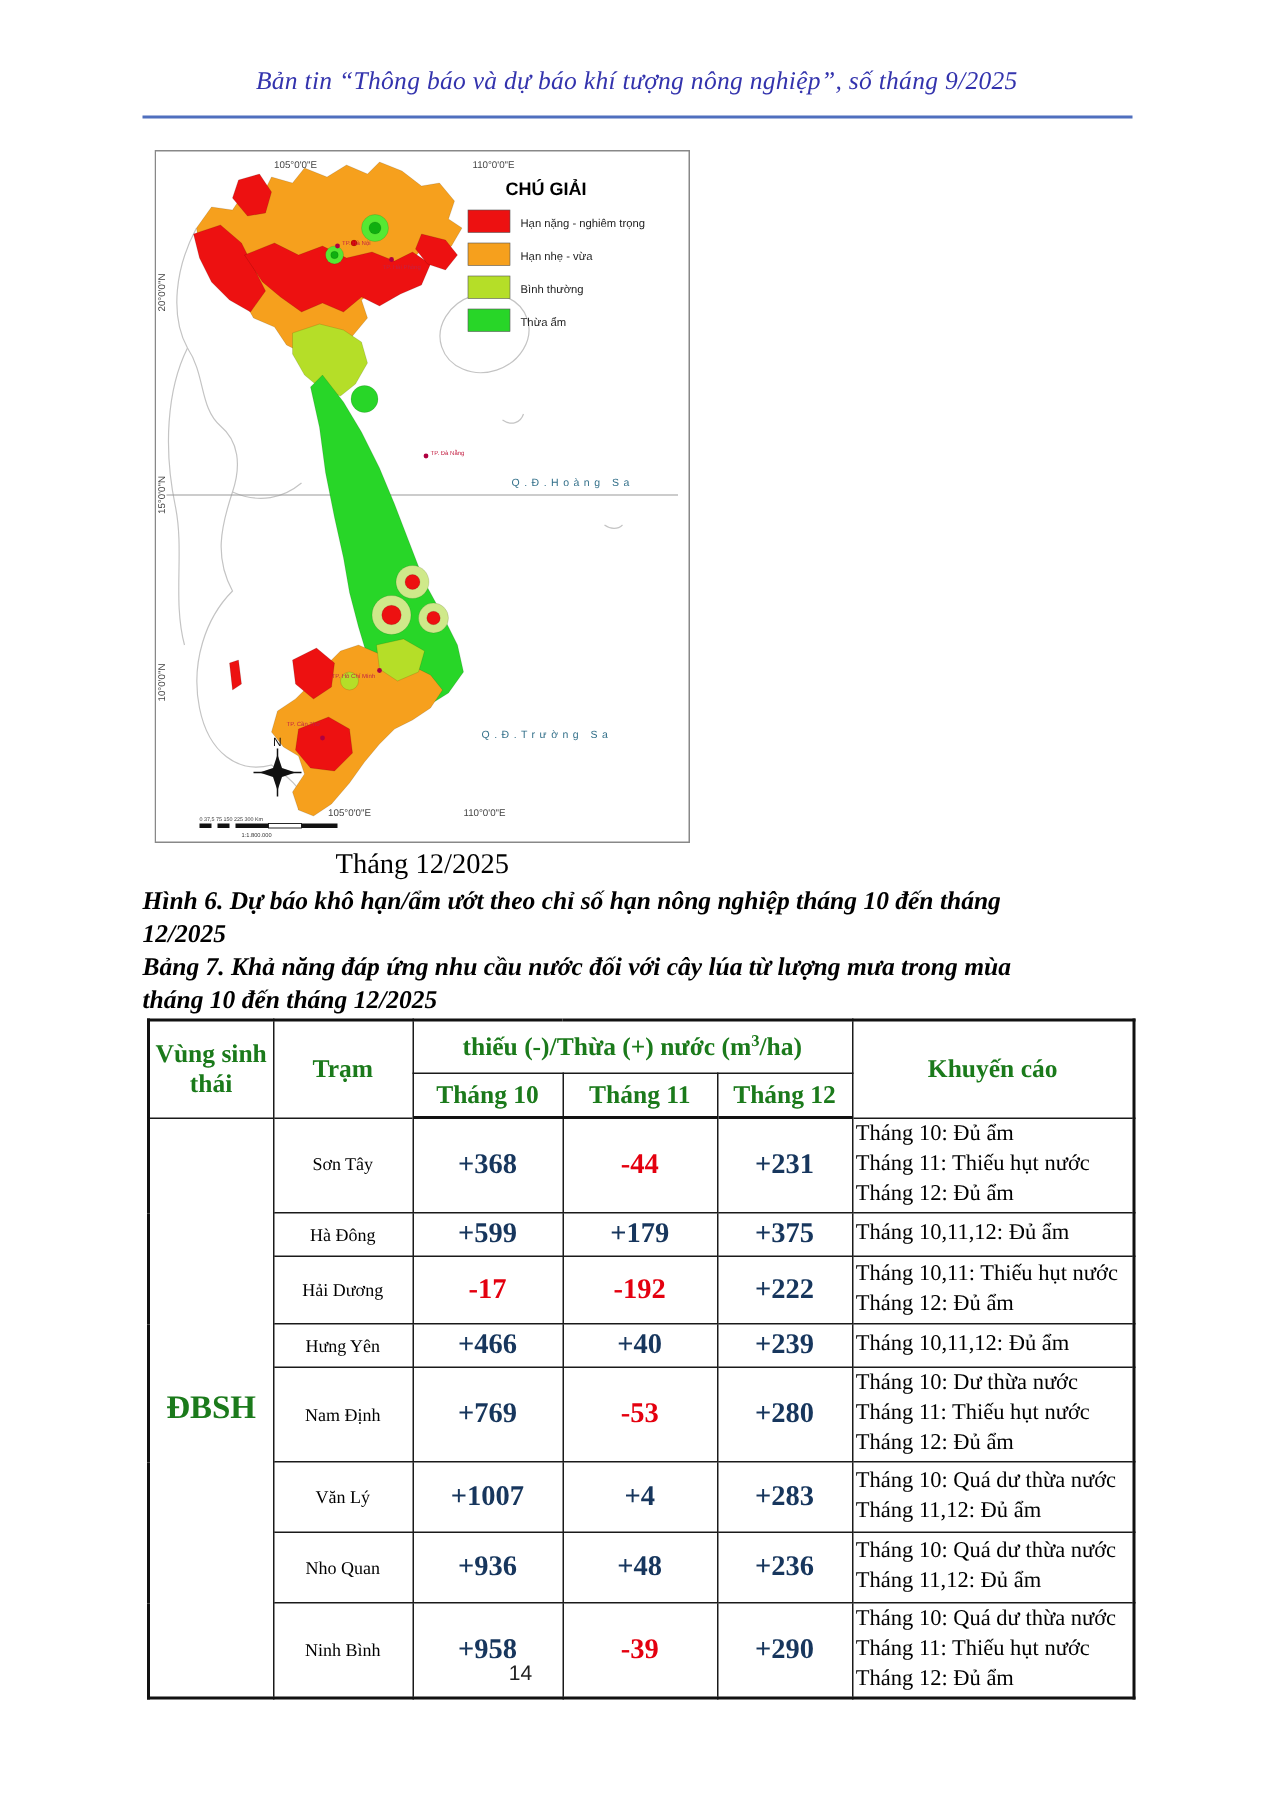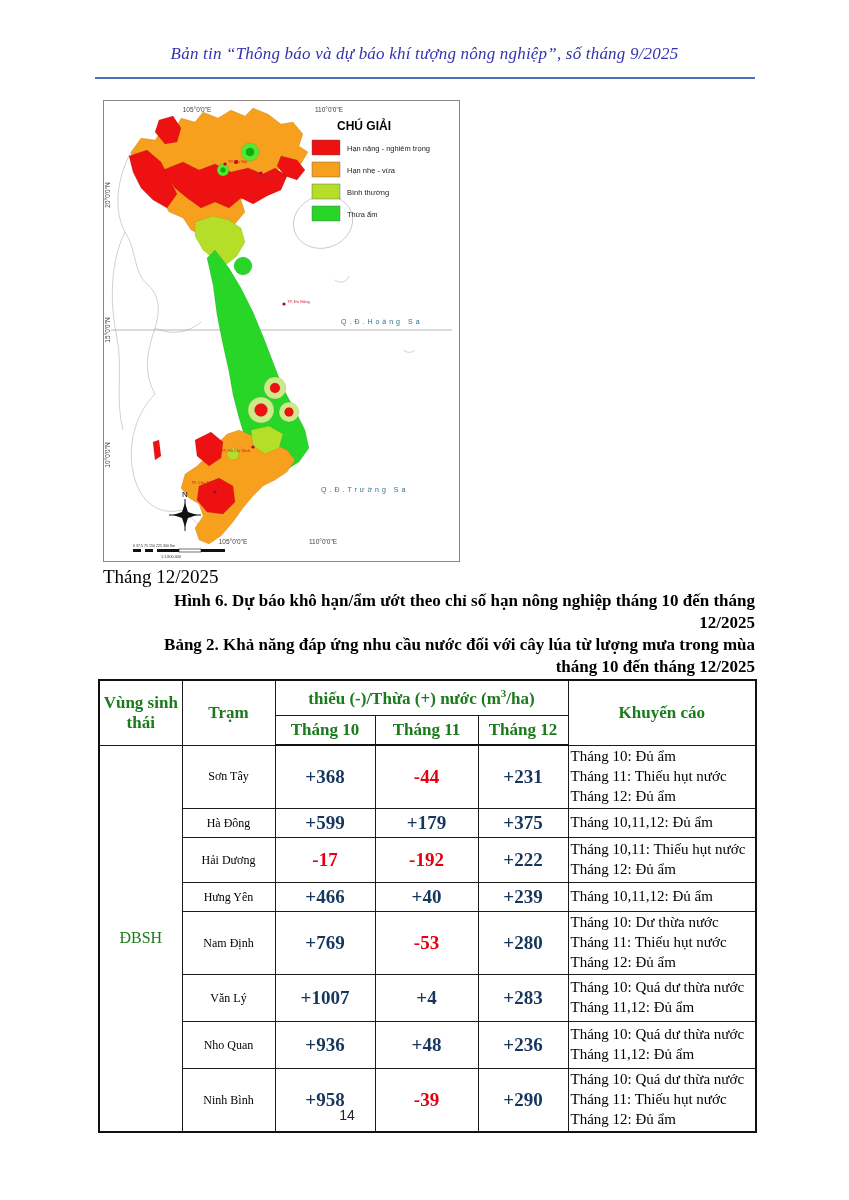--- a/index.html
+++ b/index.html
@@ -11,36 +11,36 @@
     position:absolute;top:44px;left:0;width:849px;text-align:center;
     font-style:italic;font-size:17px;color:#3333ad;letter-spacing:.2px;
   }
   .doc-rule{
     position:absolute;top:77px;left:95px;width:660px;height:0;
     border-top:2px solid #4f6fbe;
   }
   .map-wrap{position:absolute;top:100px;left:103px;width:357px;height:462px;}
   svg text{font-family:"Liberation Sans",sans-serif;}
   .map-caption{
-    position:absolute;top:566px;left:103px;width:357px;text-align:left;
+    position:absolute;top:566px;left:103px;width:357px;text-align:center;
     font-size:19px;
   }
-  .caption{position:absolute;left:95px;width:660px;text-align:right;font-weight:bold;font-size:17px;line-height:1.27;}
+  .caption{position:absolute;left:95px;width:660px;text-align:left;font-weight:bold;font-size:17px;line-height:1.27;font-style:italic;}
   .fig-caption{top:590px;}
   .tbl-caption{top:634px;}
   table.water{
     position:absolute;top:679px;left:98px;border-collapse:collapse;
     width:657px;table-layout:fixed;
   }
   table.water th,table.water td{border:1px solid #1a1a1a;padding:1px 2px;}
   table.water{border:2px solid #111;}
   table.water thead th{color:#1b7a1b;font-weight:bold;font-size:17px;text-align:center;}
   tr.subhead th{border-bottom:2px solid #111;height:26px;margin-left:28px;}
   th.grp{height:32px;}
-  td.region{color:#1b7a1b;font-weight:normal;font-size:16px;text-align:center;}
+  td.region{color:#1b7a1b;font-weight:bold;font-size:22px;text-align:center;}
   td.station{font-size:12px;text-align:center;}
   td.val{font-size:19px;font-weight:bold;text-align:center;color:#17365d;}
   td.val.neg{color:#e4000f;}
   td.advice{font-size:15px;line-height:1.32;text-align:left;padding-left:4px;vertical-align:middle;}
   sup{font-size:11px;}
   .r1 td{height:60px;margin-top:42px;} .r2 td{height:26px;} .r3 td{height:42px;} .r4 td{height:26px;}
   .r5 td{height:60px;} .r6 td{height:44px;} .r7 td{height:44px;} .r8 td{height:60px;}
   .page-num{position:absolute;top:1107px;left:0;width:694px;text-align:center;font-size:14px;font-family:"Liberation Sans",sans-serif;color:#222;}
 </style>
 </head>
@@ -159,21 +159,21 @@
 </div>
 
 <div class="map-caption">Tháng 12/2025</div>
 
 <div class="caption fig-caption">
   <div>Hình 6. Dự báo khô hạn/ẩm ướt theo chỉ số hạn nông nghiệp tháng 10 đến tháng</div>
   <div>12/2025</div>
 </div>
 
 <div class="caption tbl-caption">
-  <div>Bảng 2. Khả năng đáp ứng nhu cầu nước đối với cây lúa từ lượng mưa trong mùa</div>
+  <div>Bảng 7. Khả năng đáp ứng nhu cầu nước đối với cây lúa từ lượng mưa trong mùa</div>
   <div>tháng 10 đến tháng 12/2025</div>
 </div>
 
 <table class="water">
   <colgroup>
     <col style="width:83px">
       <col style="width:93px">
       <col style="width:100px">
     <col style="width:103px">
       <col style="width:90px">

